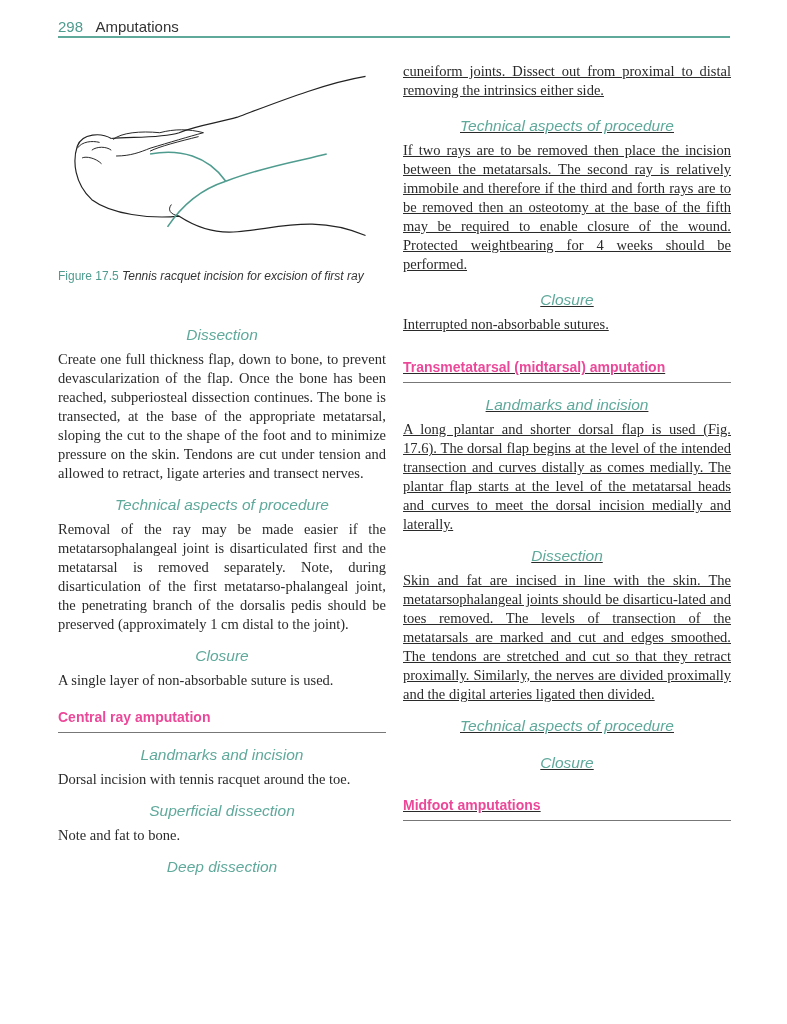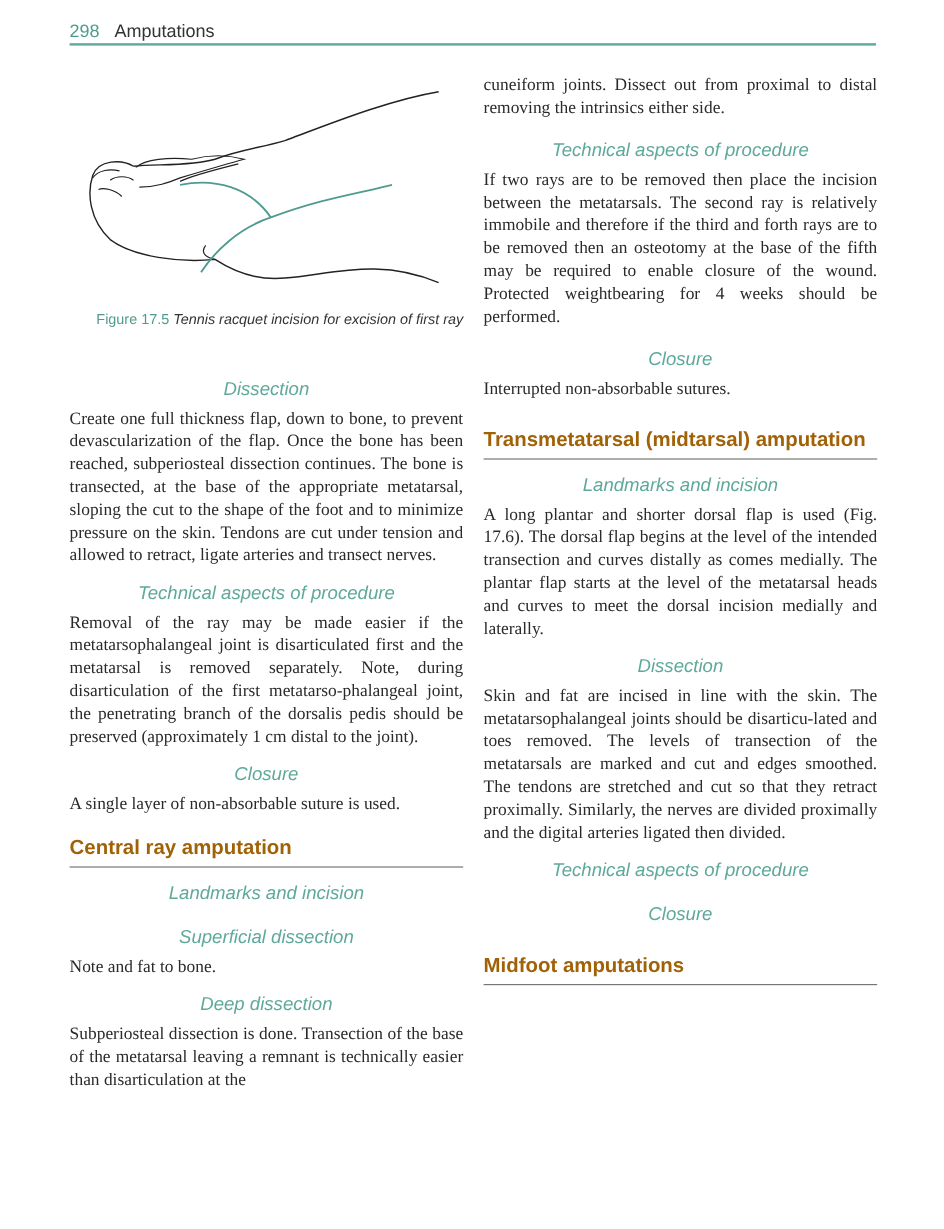--- a/index.html
+++ b/index.html
@@ -2,29 +2,29 @@
 <html><head>
 <meta charset="utf-8">
 <style>
   html, body { margin:0; padding:0; background:#ffffff; }
   body { width:787px; height:1024px; position:relative; overflow:hidden; font-family:"Liberation Serif", serif; color:#2a2a2a; }
   .running-head { position:absolute; left:58px; top:18px; width:672px; height:18px; border-bottom:2px solid #5fa99b; font-family:"Liberation Sans", sans-serif; font-size:15px; }
   .running-head .pno { color:#4f9c8f; margin-right:9px; }
   .running-head .ptitle { color:#333; }
   .col { position:absolute; top:62px; width:328px; }
   .col-left { left:58px; }
-  .col-right { left:403px; }
+  .col-right { left:403px;text-decoration:underline; }
   .figure { position:relative; height:186px; }
   .figure svg { position:absolute; left:-5px; top:4px; }
-  .caption { font-family:"Liberation Sans", sans-serif; font-size:12px; line-height:17px; margin:10px 0 0 0; color:#333;text-align:right; }
+  .caption { font-family:"Liberation Sans", sans-serif; font-size:12px; line-height:17px; margin:20px 0 0 0; color:#333; }
   .caption .fig-label { color:#4f9c8f; }
   .caption .fig-text { font-style:italic; }
   p { margin:0; font-size:14.5px; line-height:19px; text-align:justify; }
   .h3 { font-family:"Liberation Sans", sans-serif; font-style:italic; color:#5fa99b; font-size:15.5px; line-height:20px; margin:0 0 5px 0;text-align:center; }
-  .h2 { font-family:"Liberation Sans", sans-serif; color:#a16207; font-size:17px; font-weight:bold; line-height:22px; padding-bottom:4px; border-bottom:1px solid #777; margin:0 0 12px 0; }
+  .h2 { font-family:"Liberation Sans", sans-serif; color:#ec4899; font-size:14px; font-weight:bold; line-height:22px; padding-bottom:4px; border-bottom:1px solid #777; margin:0 0 12px 0; }
   .gap-s { height:12px; }
   .gap-m { height:16px; }
   .gap-l { height:22px; }
 </style>
 </head>
 <body>
 
 <div class="running-head">
   <span class="pno">298</span>
   <span class="ptitle">Amputations</span>
@@ -53,26 +53,26 @@
   <p>Create one full thickness flap, down to bone, to prevent devascularization of the flap. Once the bone has been reached, subperiosteal dissection continues. The bone is transected, at the base of the appropriate metatarsal, sloping the cut to the shape of the foot and to minimize pressure on the skin. Tendons are cut under tension and allowed to retract, ligate arteries and transect nerves.</p>
   <div class="gap-s"></div>
   <div class="h3">Technical aspects of procedure</div>
   <p>Removal of the ray may be made easier if the metatarsophalangeal joint is disarticulated first and the metatarsal is removed separately. Note, during disarticulation of the first metatarso-phalangeal joint, the penetrating branch of the dorsalis pedis should be preserved (approximately 1 cm distal to the joint).</p>
   <div class="gap-s"></div>
   <div class="h3">Closure</div>
   <p>A single layer of non-absorbable suture is used.</p>
   <div class="gap-m"></div>
   <div class="h2">Central ray amputation</div>
   <div class="h3">Landmarks and incision</div>
+  <p>Dorsal incision with tennis racquet around the toe.</p>
   <div class="gap-s"></div>
   <div class="h3">Superficial dissection</div>
   <p>Note and fat to bone.</p>
   <div class="gap-s"></div>
   <div class="h3">Deep dissection</div>
-  <p>Subperiosteal dissection is done. Transection of the base of the metatarsal leaving a remnant is technically easier than disarticulation at the</p>
 </div>
 
 <div class="col col-right">
   <p>cuneiform joints. Dissect out from proximal to distal removing the intrinsics either side.</p>
   <div class="gap-m"></div>
   <div class="h3">Technical aspects of procedure</div>
   <p>If two rays are to be removed then place the incision between the metatarsals. The second ray is relatively immobile and therefore if the third and forth rays are to be removed then an osteotomy at the base of the fifth may be required to enable closure of the wound. Protected weightbearing for 4 weeks should be performed.</p>
   <div class="gap-m"></div>
   <div class="h3">Closure</div>
   <p>Interrupted non-absorbable sutures.</p>

